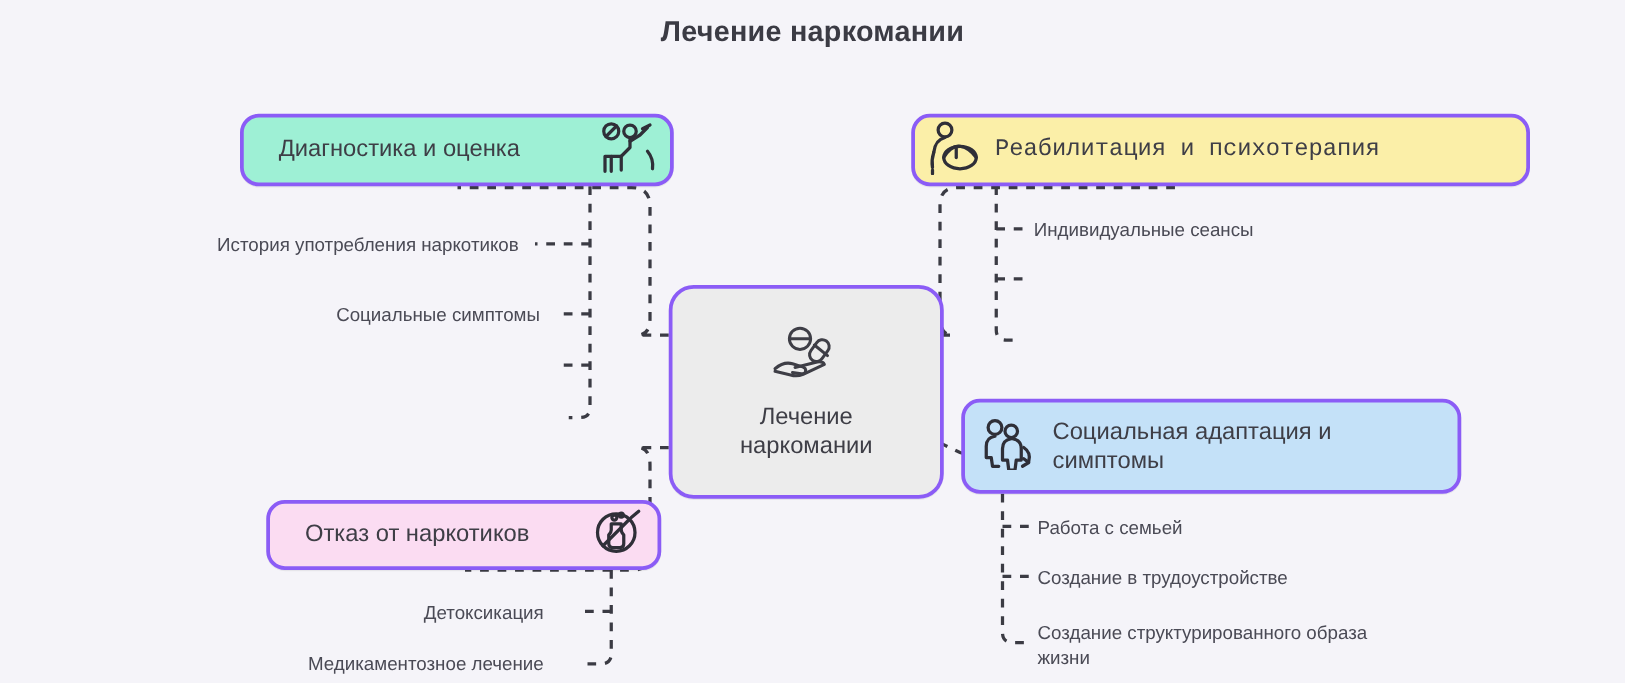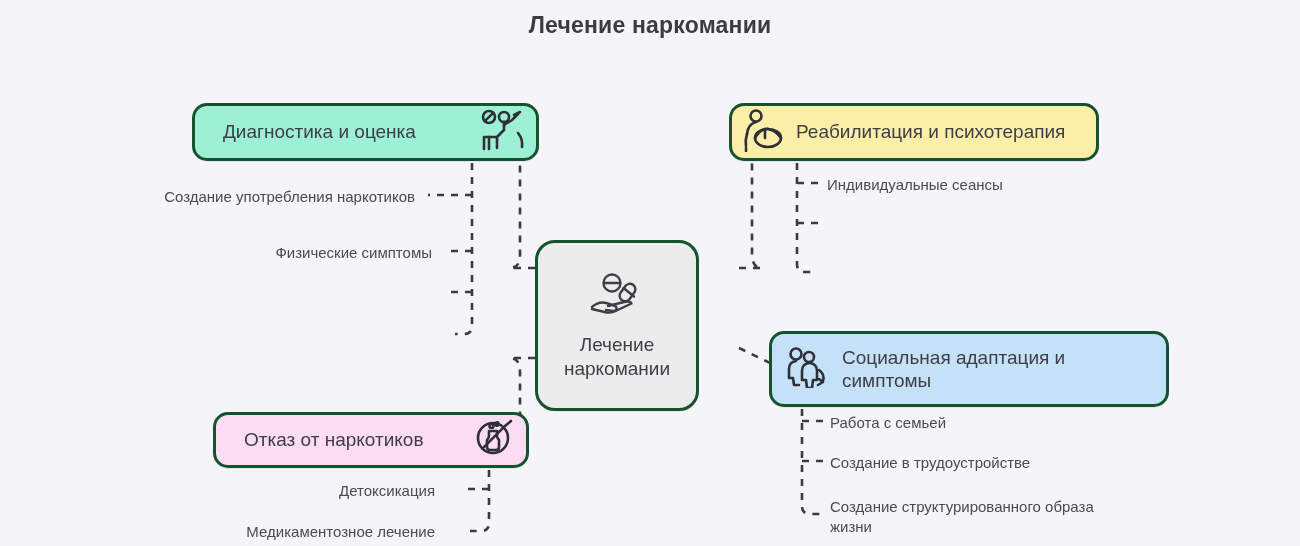--- a/index.html
+++ b/index.html
@@ -36,43 +36,42 @@
     text-align: center;
     font-size: 23px;
     font-weight: bold;
     color: #3b3b44;
     letter-spacing: 0.2px;
   }
 
   
   .node {
     position: absolute;
-    border: 3px solid #14532d;
+    border: 3px solid #8b5cf6;
     border-radius: 15px;
     display: flex;
     align-items: center;
     box-shadow: 0 1px 0 rgba(0,0,0,0.06);
-    margin-top: 12px;
   }
   .node .label {
     font-size: 19px;
     color: #3e3e46;
     line-height: 1.22;
     white-space: pre-line;
   }
   .node .nicon {
     flex: 0 0 auto;
     display: block;
   }
 
   
   #node-center {
     left: 535px;
     top: 228px;
-    width: 164px;
+    width: 220px;
     height: 171px;
     background: #ececec;
     border-radius: 20px;
     flex-direction: column;
     justify-content: center;
     align-items: center;
   }
   #node-center .label {
     text-align: center;
     font-size: 19px;
@@ -86,24 +85,25 @@
     width: 347px;
     height: 58px;
     background: #9ef0d5;
     padding: 0 10px 0 28px;
     justify-content: space-between;
   }
   
   #node-rehab {
     left: 729px;
     top: 91px;
-    width: 370px;
+    width: 495px;
     height: 58px;
     background: #fbefa8;
     padding: 0 14px 0 8px;
+    font-family: Liberation Mono, monospace;
   }
   #node-rehab .label { margin-left: 10px; }
 
   
   #node-social {
     left: 769px;
     top: 319px;
     width: 400px;
     height: 76px;
     background: #c4e1f8;
@@ -238,22 +238,22 @@
         <circle cx="19" cy="20" r="15"></circle>
         <line x1="8.4" y1="30.6" x2="29.6" y2="9.4"></line>
         <path d="M15 13 l8 0 l0 5 q0 2 2 4 l0 7 q0 3 -3 3 l-6 0 q-3 0 -3 -3 l0 -7 q2 -2 2 -4 z"></path>
         <circle cx="17.5" cy="8" r="2"></circle>
         <circle cx="23" cy="6" r="1.6"></circle>
         <path d="M31 8 l6 -5"></path>
       </svg>
     </span>
   </div>
 
-  <div class="leaf right-align" style="left:90px; top:187px; width:325px;">Создание употребления наркотиков</div>
-  <div class="leaf right-align" style="left:110px; top:243px; width:322px;">Физические симптомы</div>
+  <div class="leaf right-align" style="left:90px; top:187px; width:325px;">История употребления наркотиков</div>
+  <div class="leaf right-align" style="left:110px; top:243px; width:322px;">Социальные симптомы</div>
 
   <div class="leaf right-align" style="left:150px; top:481px; width:285px;">Детоксикация</div>
   <div class="leaf left-align" style="left:827px; top:175px; width:330px;">Индивидуальные сеансы</div>
 
   <div class="leaf right-align" style="left:120px; top:522px; width:315px;">Медикаментозное лечение</div>
 
   <div class="leaf left-align" style="left:830px; top:413px; width:330px;">Работа с семьей</div>
   <div class="leaf left-align" style="left:830px; top:453px; width:330px;">Создание в трудоустройстве</div>
   <div class="leaf left-align" style="left:830px; top:497px; width:312px;">Создание структурированного образа
 жизни</div>

